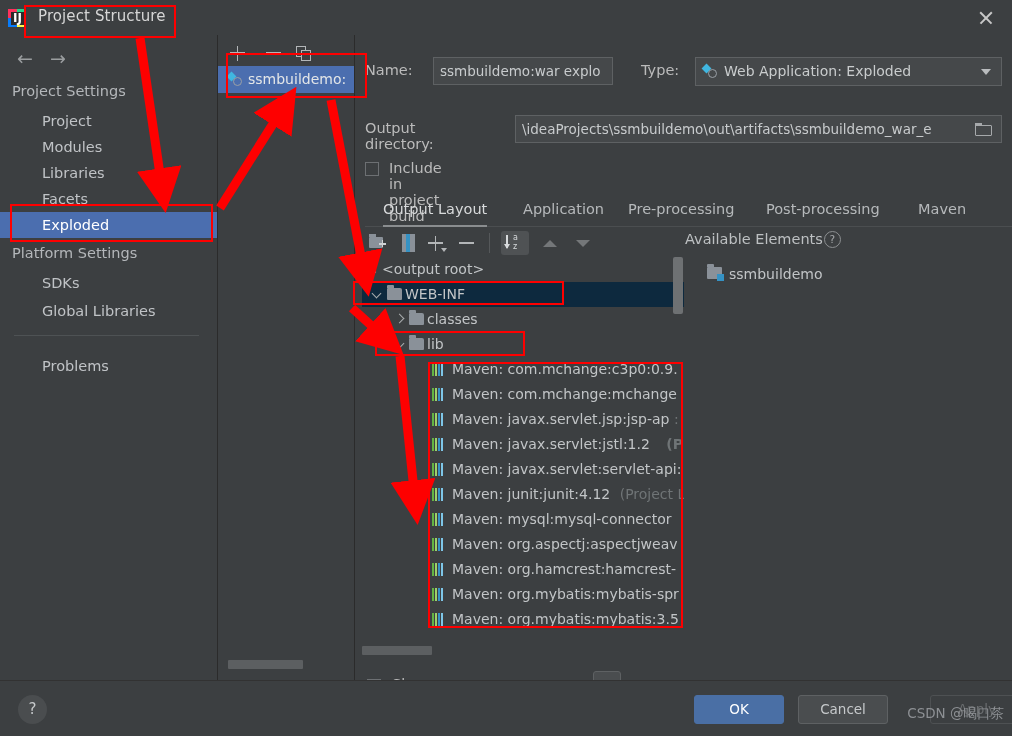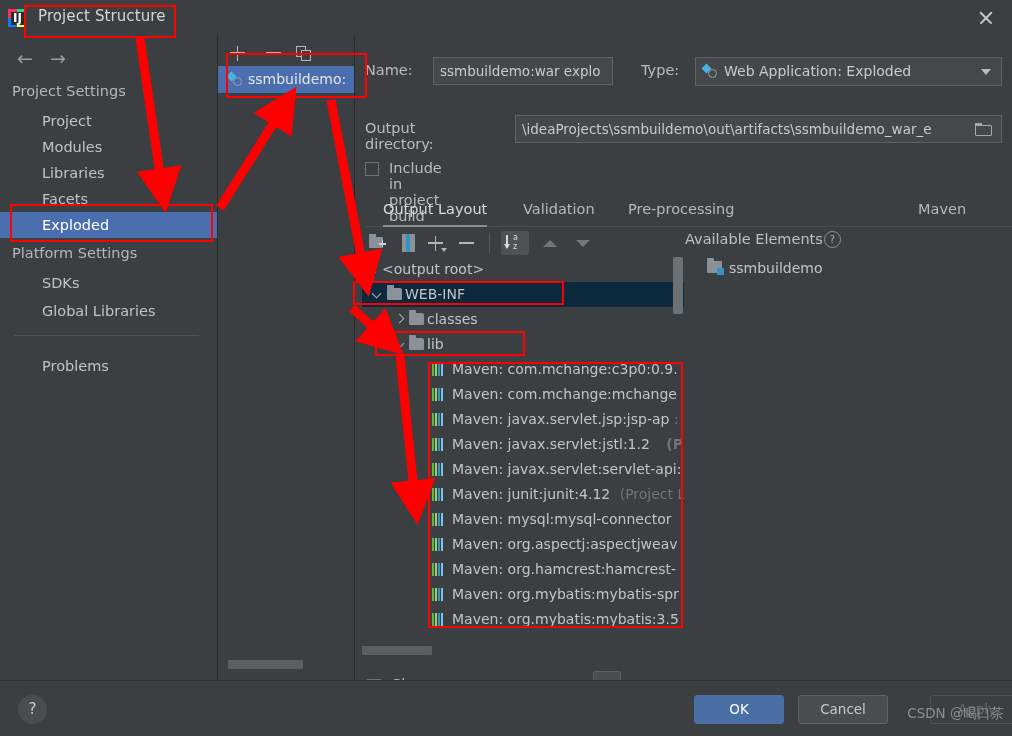--- a/index.html
+++ b/index.html
@@ -80,21 +80,21 @@
   .libico{position:absolute;width:13px;height:13px;}
   .libico i{position:absolute;top:0;width:2px;height:13px;display:block;}
   .gray-note{color:#6f7476;}
   .v-scroll{position:absolute;left:317px;top:222px;width:12px;height:388px;}
   .v-thumb{position:absolute;left:1px;top:0px;width:10px;height:57px;background:#6e7173;border-radius:2px;cursor:pointer;}
   .h-scroll{position:absolute;left:7px;top:611px;width:70px;height:9px;background:#5c5f61;border-radius:1px;cursor:pointer;}
 
   
   .avail-title{position:absolute;left:330px;top:196px;font-size:14.5px;color:#bdc0c2;}
   .qmark{display:inline-block;width:15px;height:15px;border:1.3px solid #8d9092;border-radius:50%;font-size:10.5px;line-height:14px;text-align:center;color:#a6a9ab;vertical-align:1px;margin-left:1px;}
-  .avail-tree{position:absolute;left:330px;top:216px;width:322px;height:388px;}
+  .avail-tree{position:absolute;left:330px;top:222px;width:322px;height:388px;}
   .avail-row{position:absolute;left:22px;top:0;height:24px;line-height:24px;font-size:14px;color:#c2c5c7;cursor:pointer;}
   .modfolder{position:absolute;left:0;top:5px;width:15px;height:12px;background:#8a9199;border-radius:1px;}
   .modfolder:before{content:"";position:absolute;left:0;top:-3px;width:7px;height:3px;background:#8a9199;border-radius:1px 1px 0 0;}
   .modfolder:after{content:"";position:absolute;right:-2px;bottom:-2px;width:7px;height:7px;background:#3592c4;}
 
   .show-content{position:absolute;left:7px;top:640px;}
   .dots-btn{position:absolute;left:238px;top:636px;width:28px;height:26px;background:#4a4d4f;border:1px solid #5e6163;border-radius:3px;color:#bbbbbb;font-size:13px;text-align:center;line-height:23px;cursor:pointer;box-sizing:border-box;}
 
   
   .bottom{position:absolute;left:0;top:680px;width:1012px;height:56px;background:#3c3f41;border-top:1px solid #323232;}
@@ -200,22 +200,23 @@
     </div>
 
     <div style="position:absolute;left:10px;top:125px;height:20px;">
       <span class="chk" style="left:0;top:2px;"></span>
       <span class="lbl" style="position:absolute;left:24px;top:0;">Include in project build</span>
     </div>
 
     <div class="tabs">
       <div class="tabs-underline"></div>
       <div class="tab active" style="left:18px;">Output Layout</div>
-      <div class="tab" style="left:158px;">Validation</div>
+      <div class="tab" style="left:158px;">Application</div>
       <div class="tab" style="left:263px;">Pre-processing</div>
+      <div class="tab" style="left:401px;">Post-processing</div>
       <div class="tab" style="left:553px;">Maven</div>
     </div>
 
     <div class="lay-tb">
       <div class="lay-ico" style="left:3px;">
         <div style="position:absolute;left:3px;top:5px;width:14px;height:11px;background:#8a9199;border-radius:1px;"></div>
         <div style="position:absolute;left:3px;top:2px;width:7px;height:3px;background:#8a9199;"></div>
         <div style="position:absolute;left:13px;top:11px;width:7px;height:1.6px;background:#cfd2d4;"></div>
         <div style="position:absolute;left:15.7px;top:8.3px;width:1.6px;height:7px;background:#cfd2d4;"></div>
       </div>

